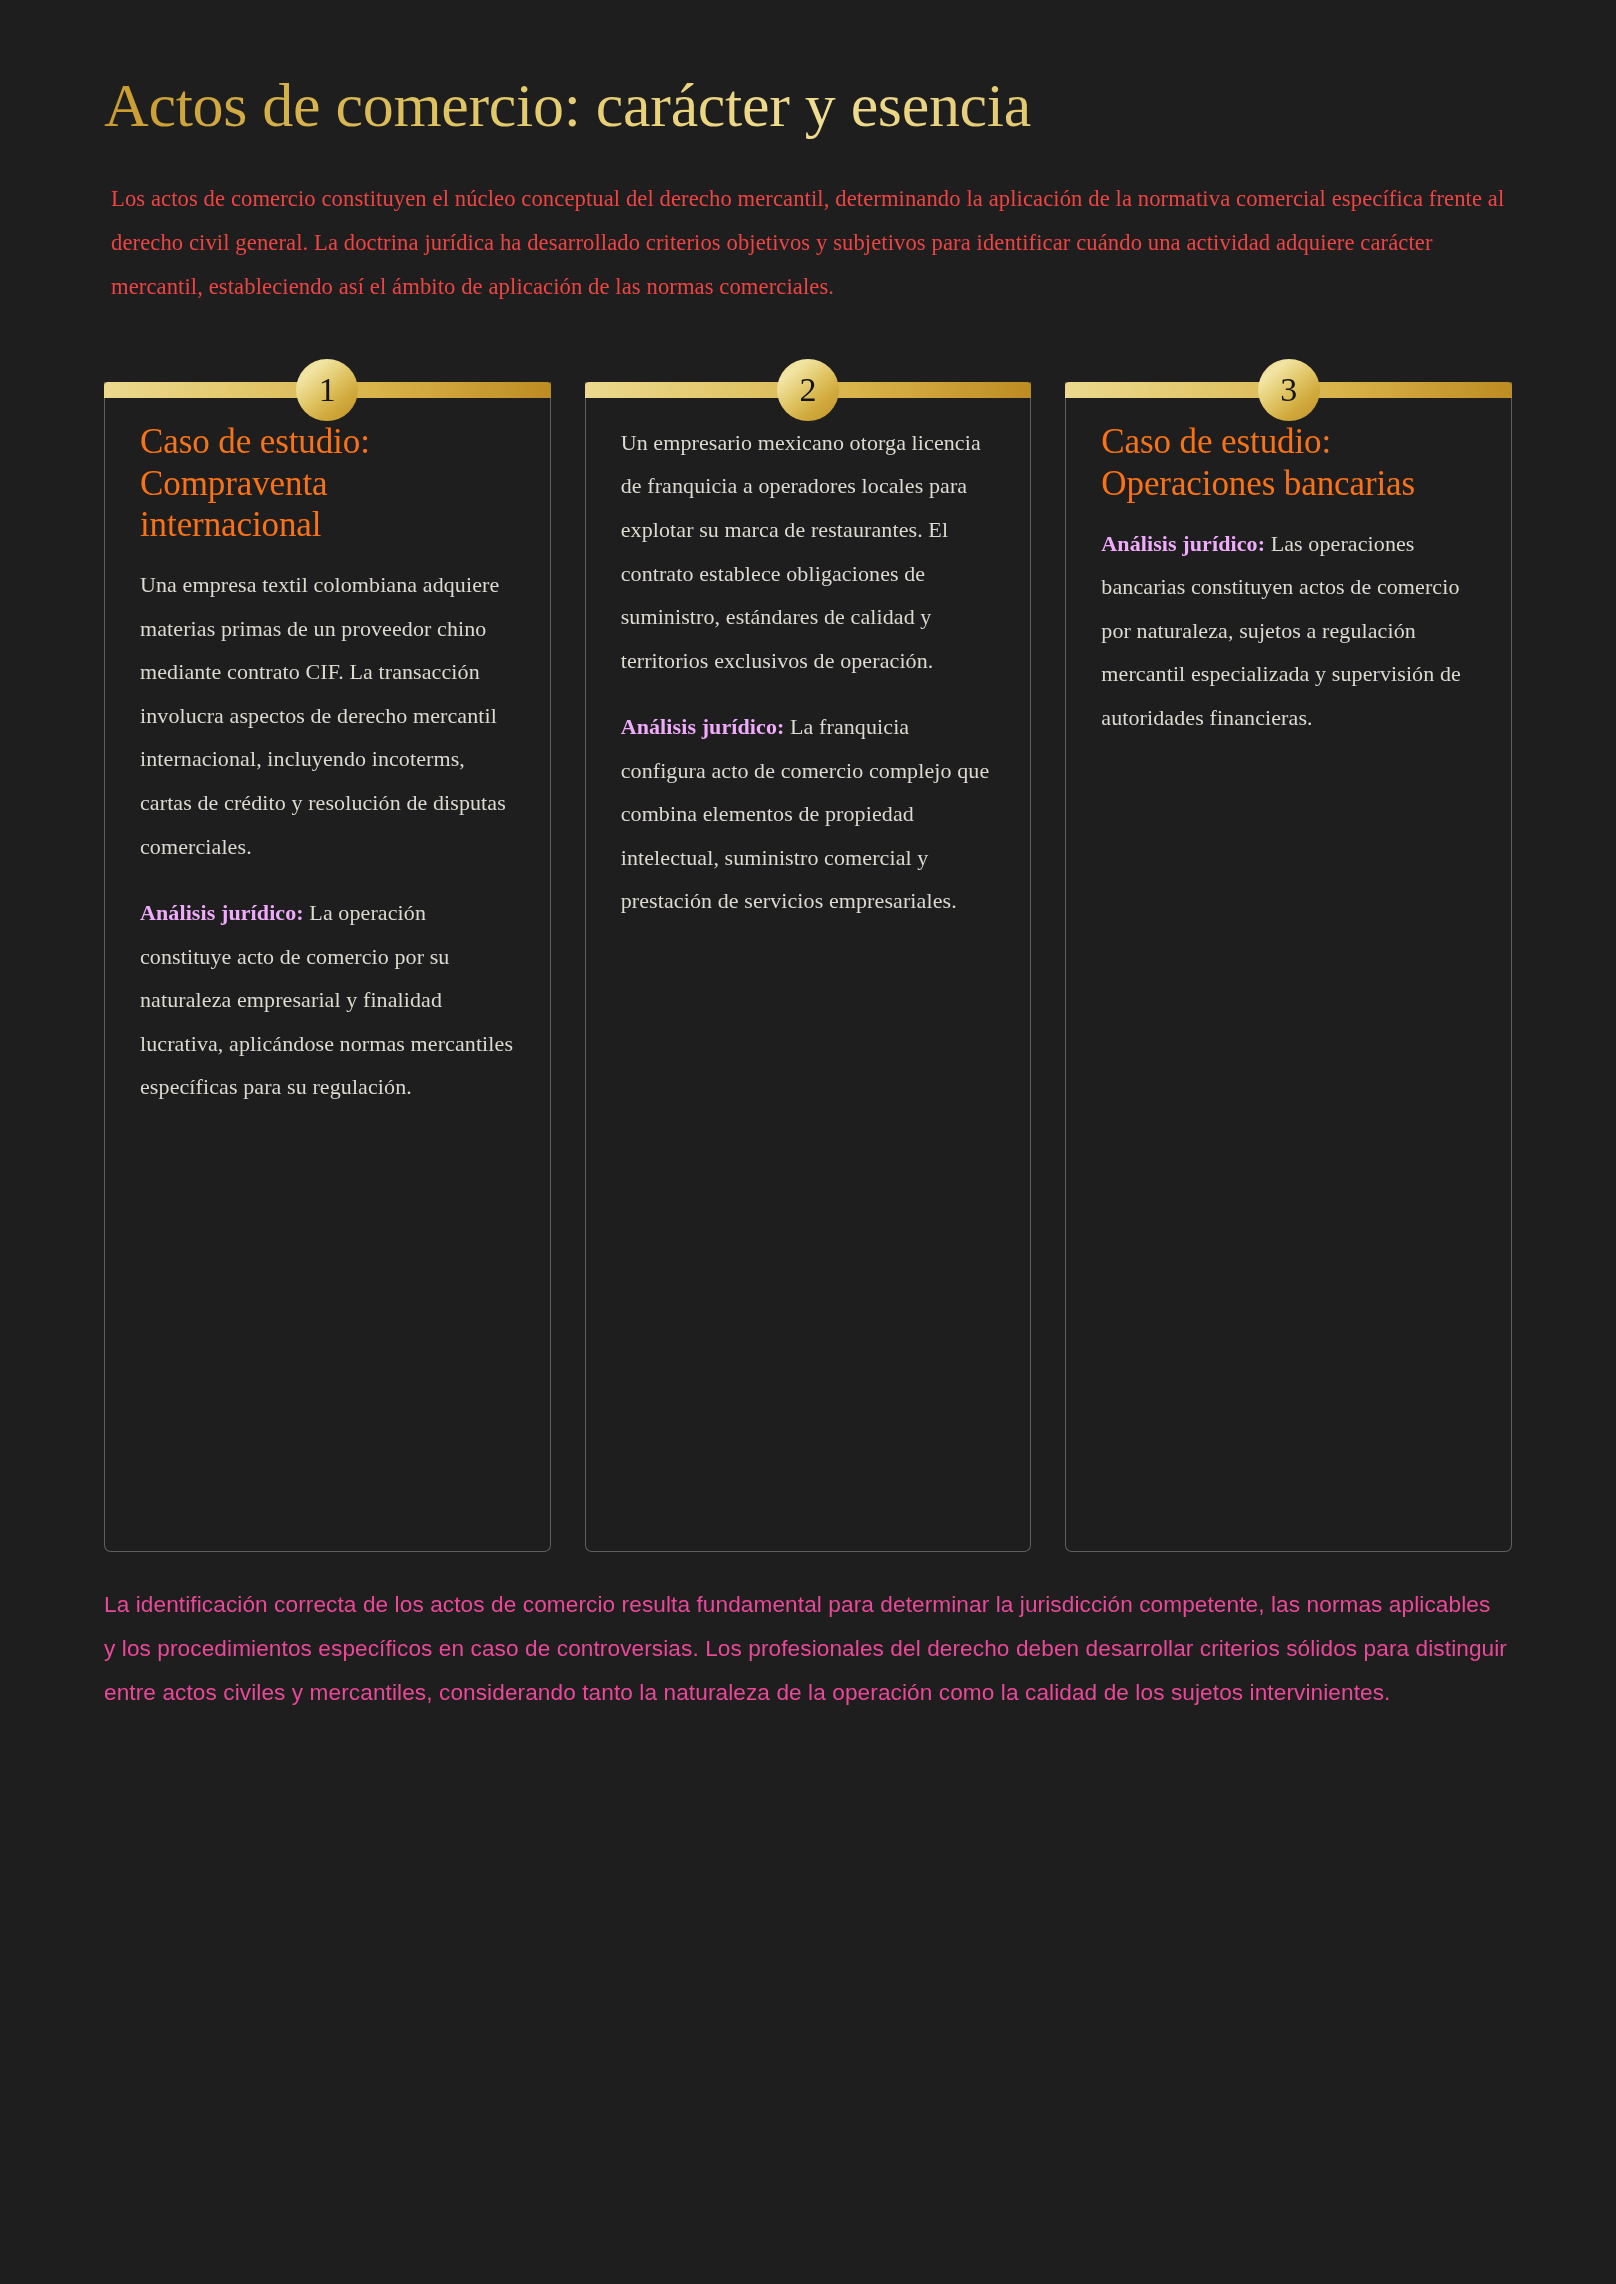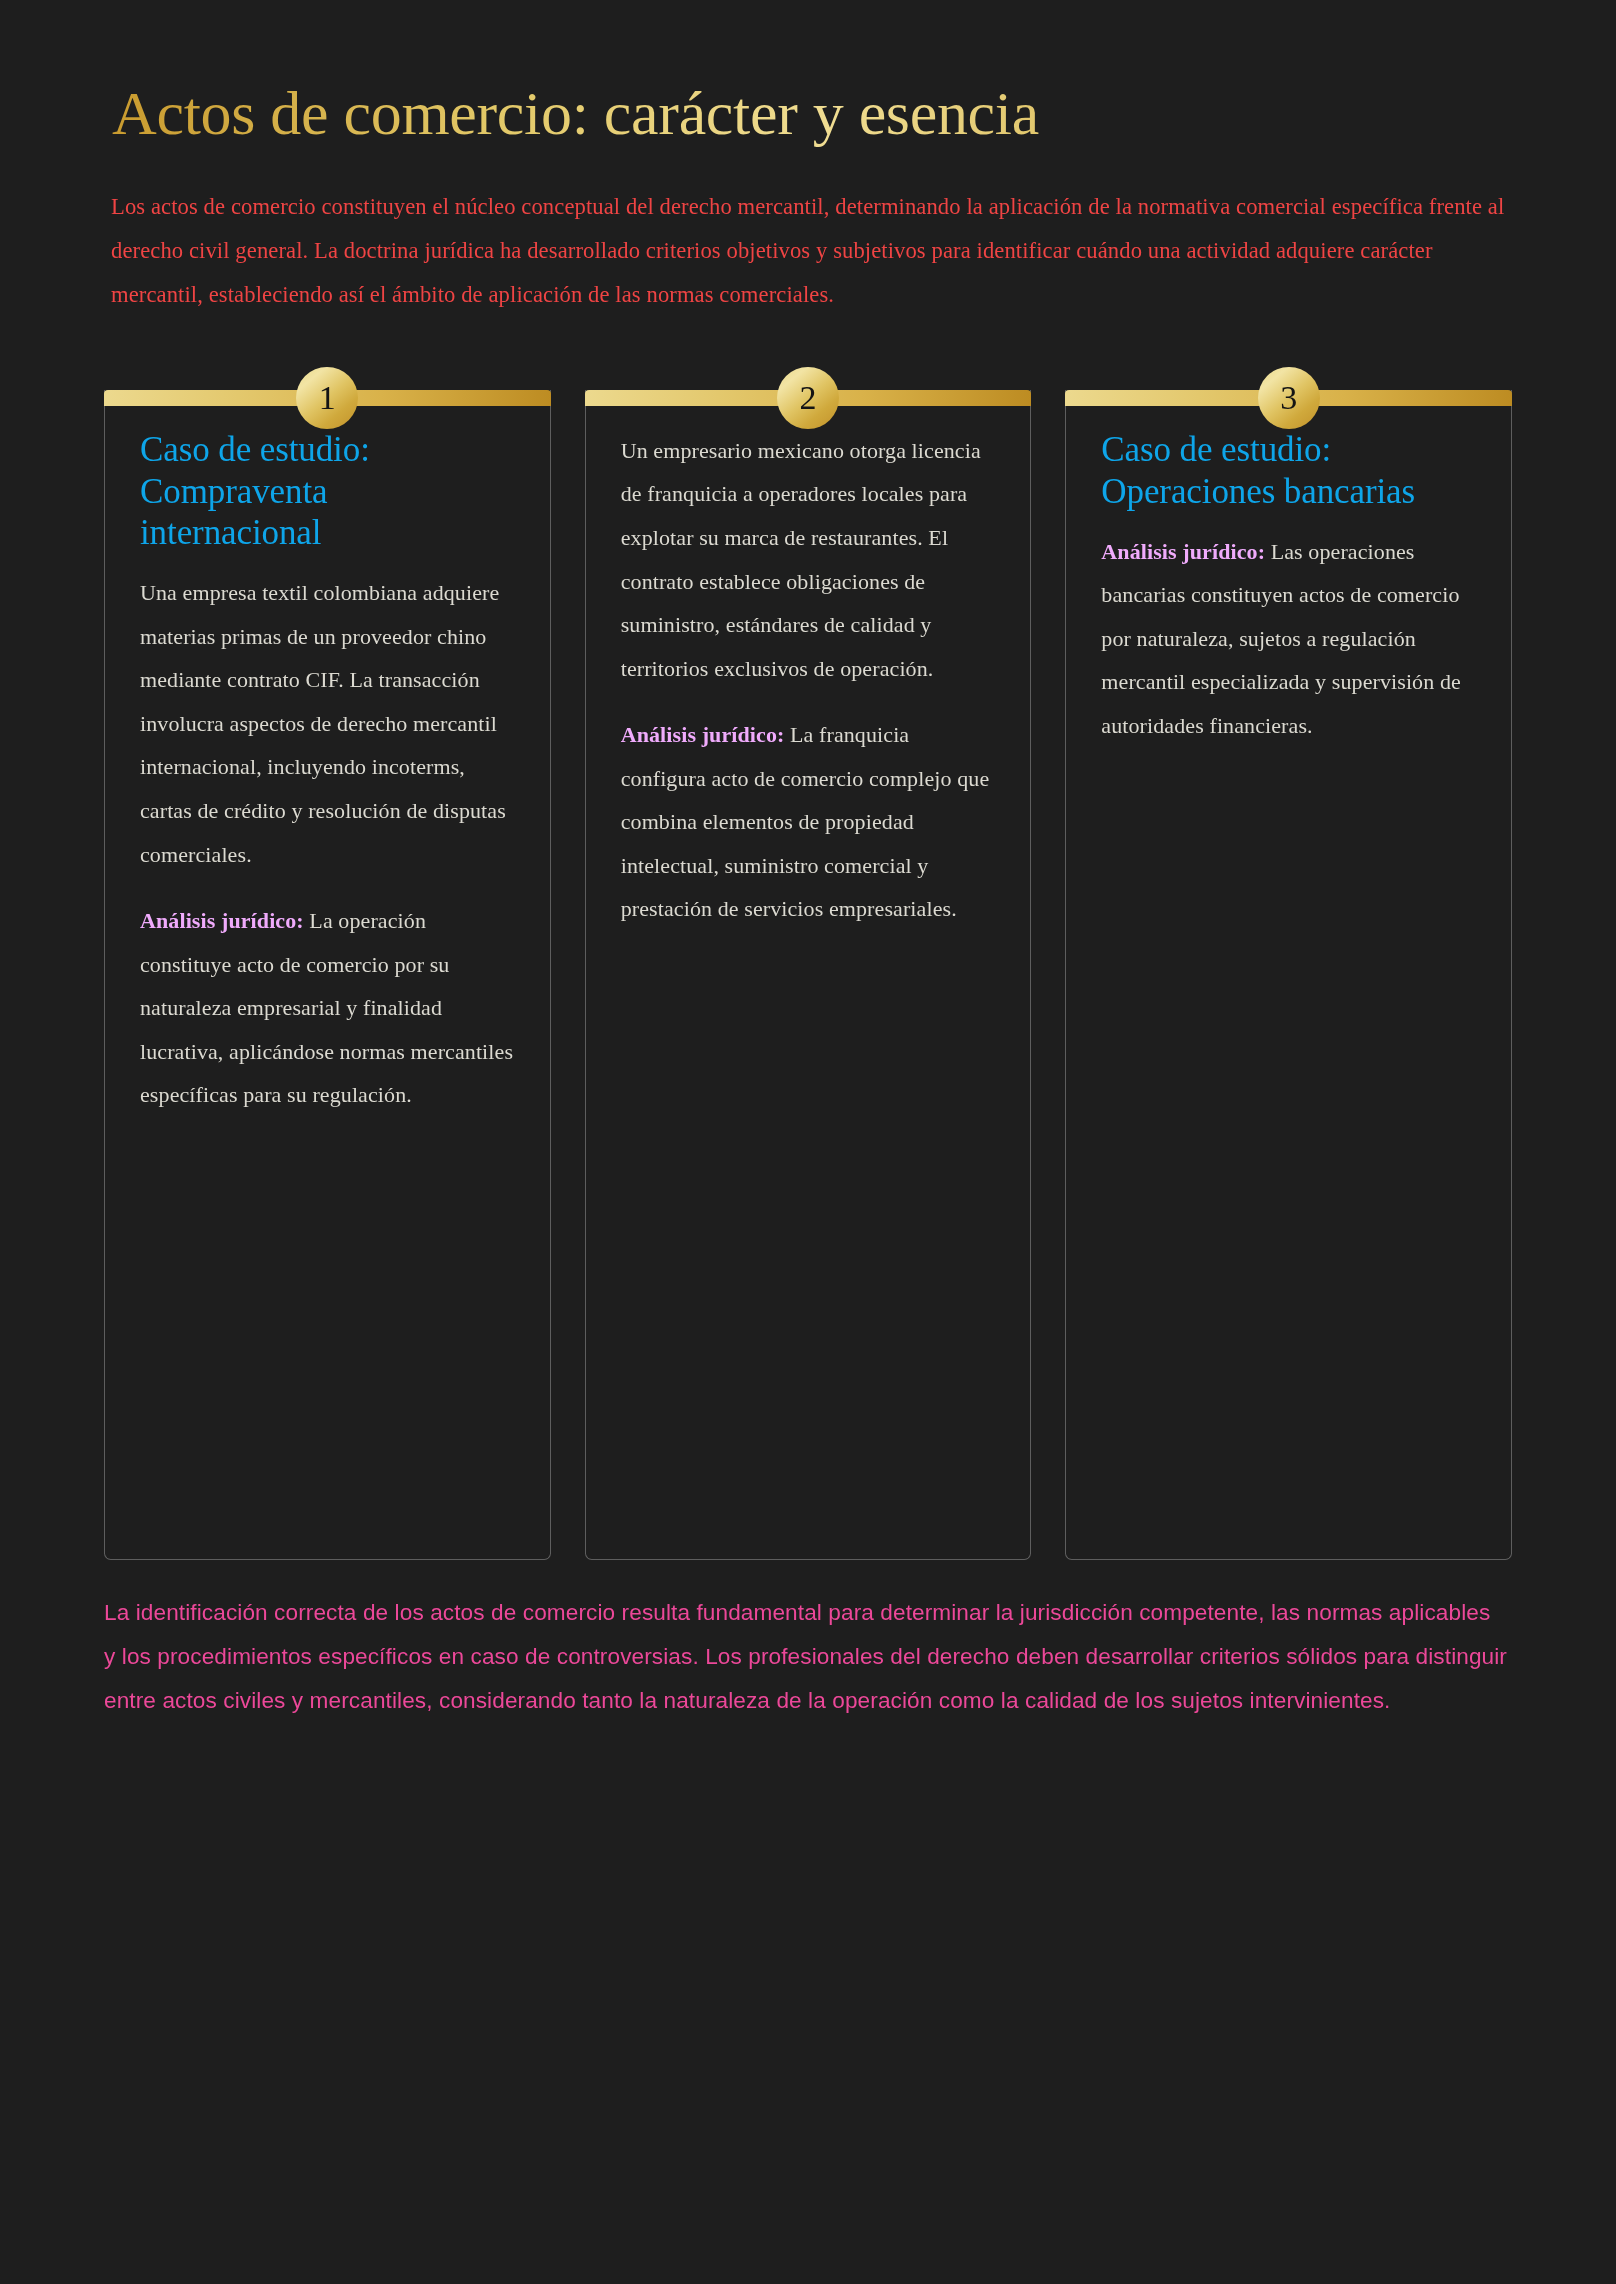--- a/index.html
+++ b/index.html
@@ -18,21 +18,21 @@
     position: relative;
     width: 1616px;
     height: 2284px;
     background: #1e1e1e;
     box-sizing: border-box;
     padding: 0 104px;
   }
 
   
   .doc-title {
-    margin: 8px;
+    margin: 0;
     padding-top: 73px;
     font-family: "Liberation Serif", "DejaVu Serif", serif;
     font-size: 62px;
     line-height: 1.06;
     font-weight: 400;
     letter-spacing: -0.3px;
     background: linear-gradient(100deg, #c8992c 0%, #e2c867 28%, #f0dd92 52%, #dbbd5c 74%, #c99a2e 100%);
     -webkit-background-clip: text;
     background-clip: text;
     color: transparent;
@@ -114,21 +114,21 @@
     color: #141414;
     z-index: 3;
   }
 
   .card-heading {
     margin: 0 0 17.5px 0;
     font-family: "Liberation Serif", "DejaVu Serif", serif;
     font-weight: 400;
     font-size: 35px;
     line-height: 1.19;
-    color: #0ea5e9;
+    color: #f97316;
     letter-spacing: -0.1px;
   }
   .card-p {
     margin: 0 0 23px 0;
     font-size: 22px;
     line-height: 1.98;
     color: #dcdad1;
     font-weight: 300;
     letter-spacing: 0.1px;
     font-family: Liberation Serif, serif;

